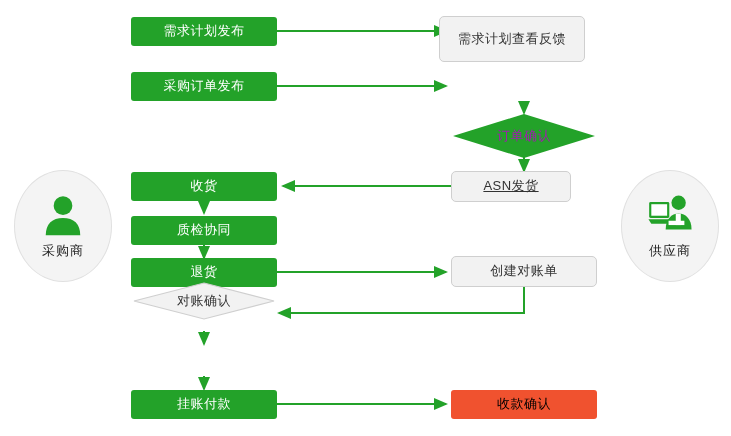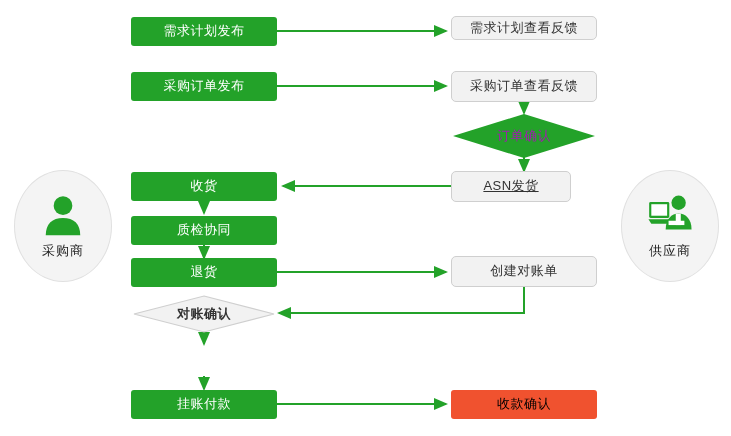--- a/index.html
+++ b/index.html
@@ -175,39 +175,36 @@
   </div>
 
   <div class="node green" style="left:131px; top:216px; width:146px; height:29px;">
     <span>质检协同</span>
   </div>
 
   <div class="node green" style="left:131px; top:258px; width:146px; height:29px;">
     <span>退货</span>
   </div>
 
-  <div class="diamond grey" style="left:133px; top:295px; width:142px; height:38px;font-weight:bold;">
+  <div class="diamond grey" style="left:133px; top:282px; width:142px; height:38px;">
     <svg class="dshape" viewBox="0 0 142 38" preserveAspectRatio="none">
       <polygon points="71,1 141,19 71,37 1,19" fill="#f2f2f2" stroke="#cfcfcf" stroke-width="1.2"></polygon>
     </svg>
     <span class="dlabel">对账确认</span>
   </div>
 
 
   <div class="node green" style="left:131px; top:390px; width:146px; height:29px;">
     <span>挂账付款</span>
   </div>
 
-  <div class="node grey" style="left:451px; top:16px; width:146px; height:24px;">
+  <div class="node grey" style="left:439px; top:16px; width:146px; height:46px;">
     <span>需求计划查看反馈</span>
   </div>
 
-  <div class="node grey" style="left:451px; top:71px; width:146px; height:31px;">
-    <span>采购订单查看反馈</span>
-  </div>
 
   <div class="diamond green" style="left:453px; top:114px; width:142px; height:44px;">
     <svg class="dshape" viewBox="0 0 142 44" preserveAspectRatio="none">
       <polygon points="71,0 142,22 71,44 0,22" fill="#23a229"></polygon>
     </svg>
     <span class="dlabel">订单确认</span>
   </div>
 
   <div class="node grey" style="left:451px; top:171px; width:120px; height:31px;text-decoration:underline;">
     <span>ASN发货</span>

